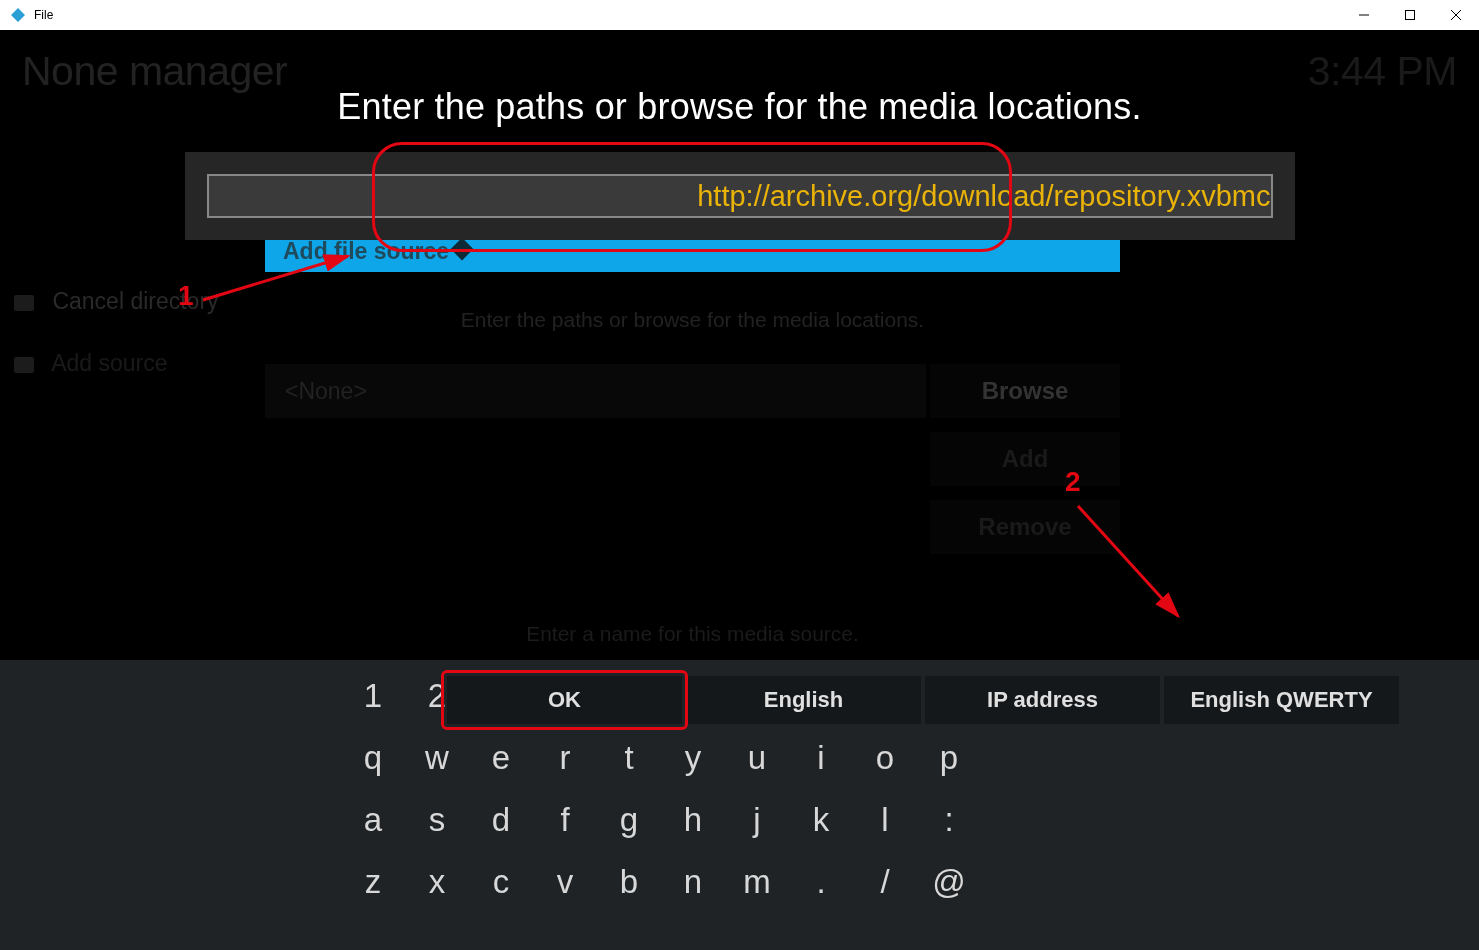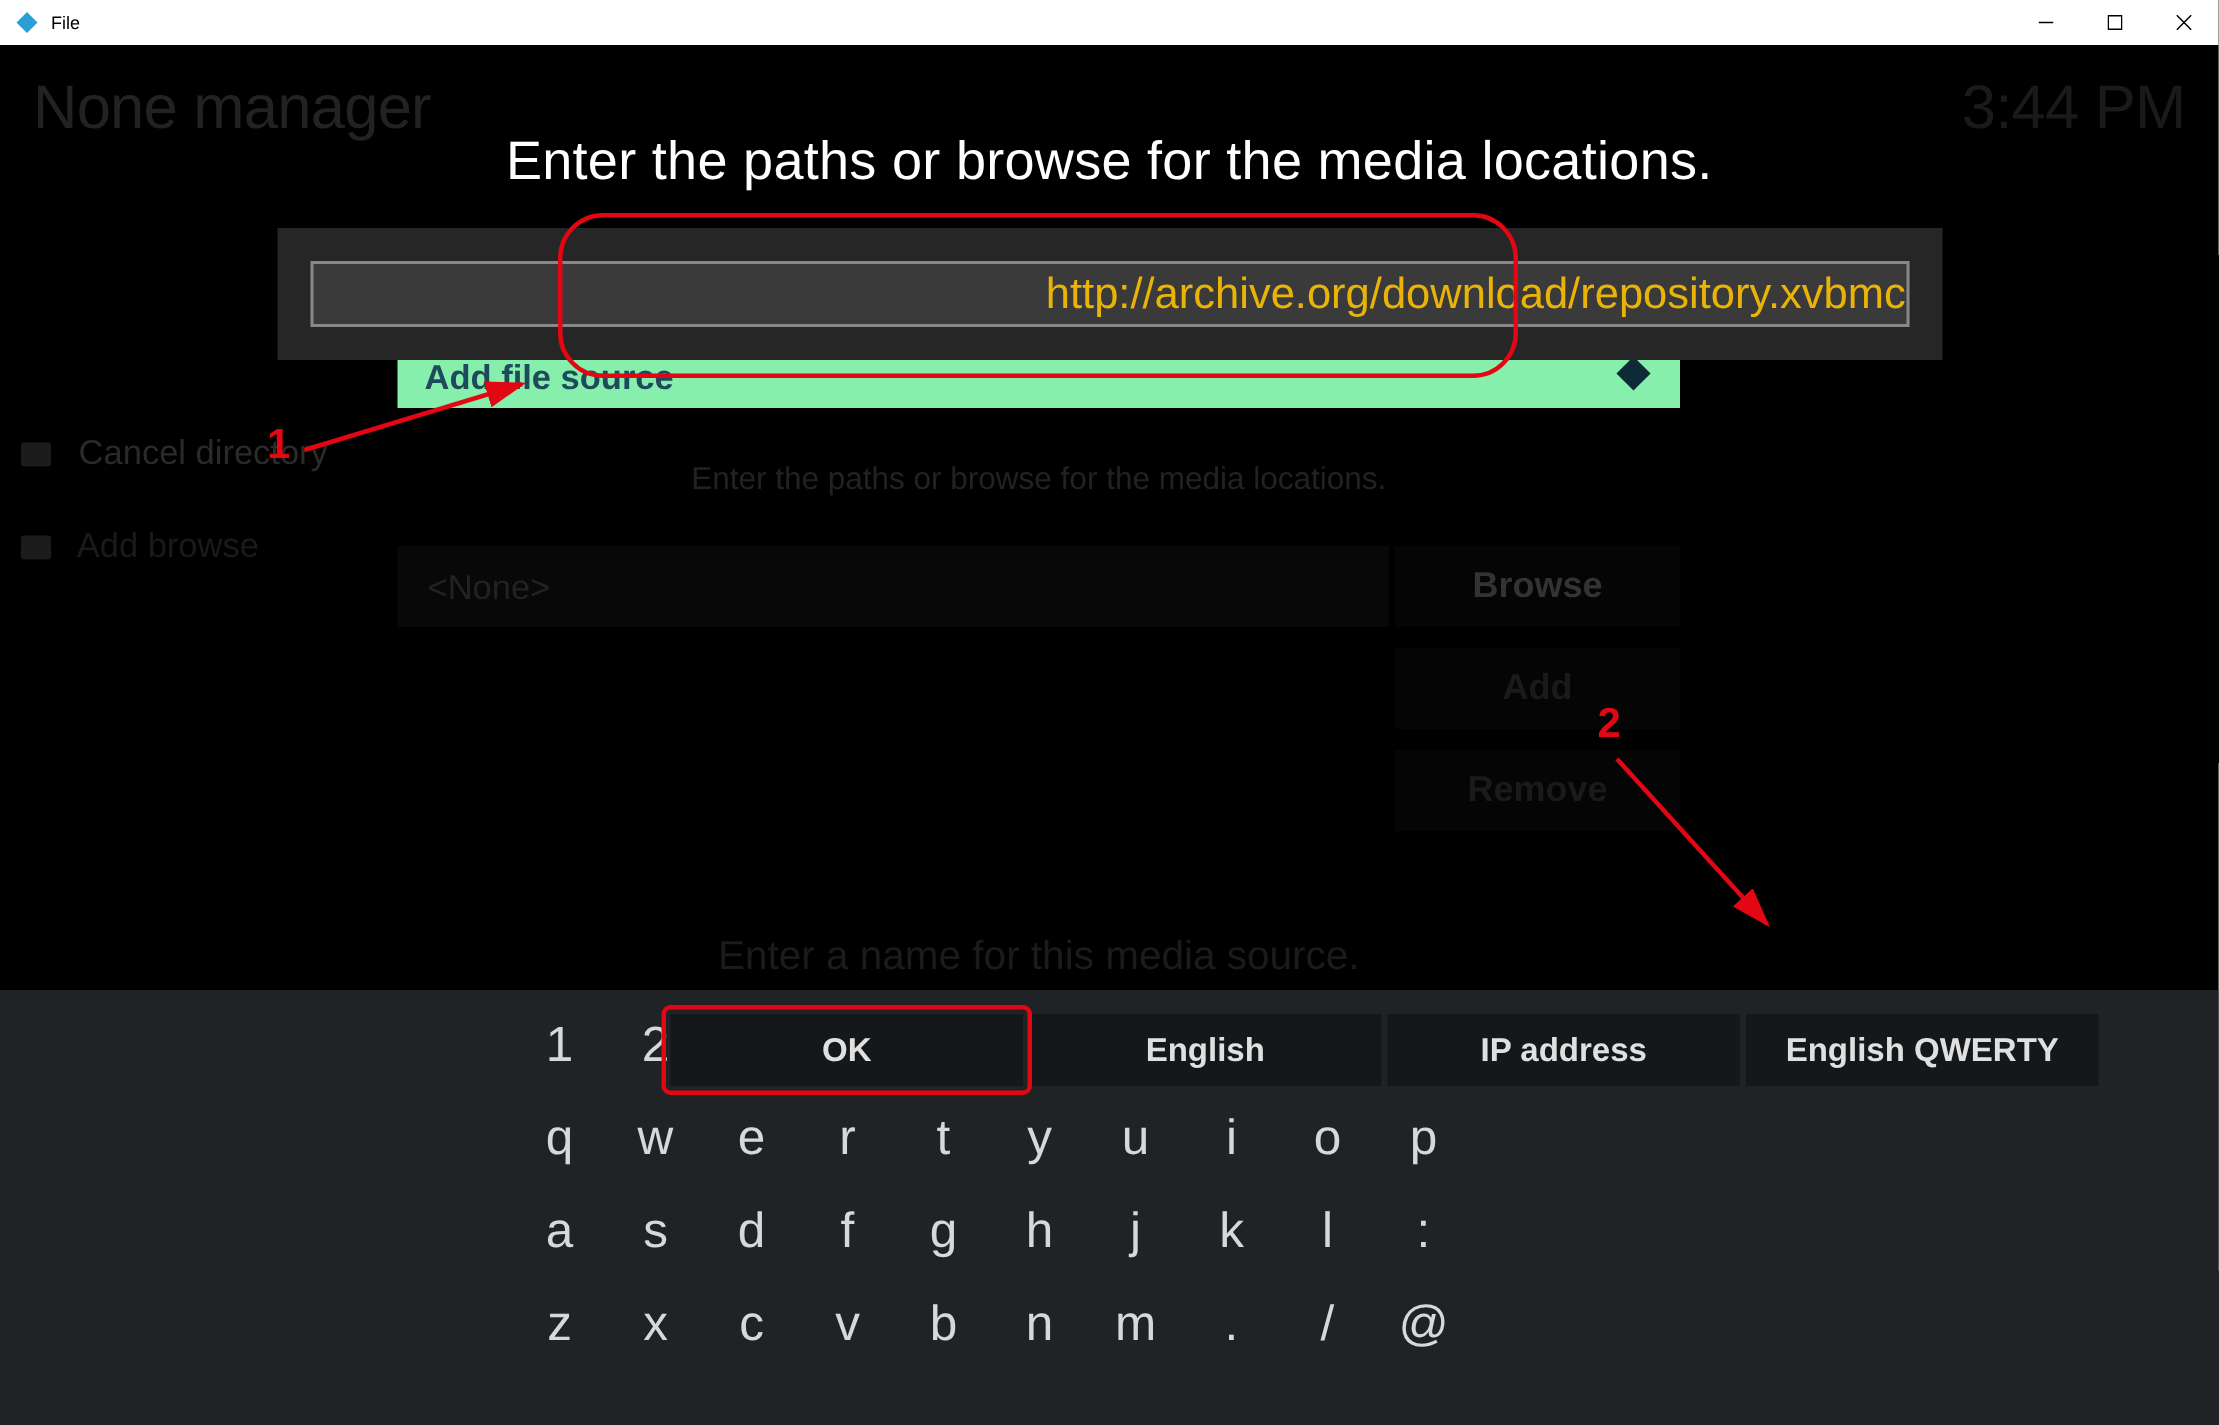--- a/index.html
+++ b/index.html
@@ -22,30 +22,30 @@
   .bg-title { position: absolute; left: 22px; top: 18px; font-size: 41px; font-weight: 300; color: #222; letter-spacing: -0.5px; }
   .bg-time  { position: absolute; right: 22px; top: 18px; font-size: 41px; font-weight: 300; color: #1a1a1a; letter-spacing: -0.5px; }
 
   .sidebar-item { position: absolute; left: 14px; font-size: 23px; }
   .sidebar-item.profile-dir { top: 258px; color: #2a2a2a; }
   .sidebar-item.add-source  { top: 320px; color: #1a1a1a; }
   .folder-glyph { display: inline-block; width: 20px; height: 16px; background: #1c1c1c; border-radius: 2px; margin-right: 12px; vertical-align: -2px; }
 
   
   .dim-dialog { position: absolute; left: 265px; top: 200px; width: 855px; }
-  .dim-dialog-header { background: #86efac; height: 42px; display: flex; align-items: center; padding: 0 18px; justify-content: space-between; }
+  .dim-dialog-header { background: #0ea5e9; height: 42px; display: flex; align-items: center; padding: 0 18px; }
   .dim-dialog-title { font-size: 23px; font-weight: 600; color: #1f4a5c; }
   .dim-dialog-logo svg { width: 26px; height: 26px; }
   .dim-dialog-body-text { text-align: center; font-size: 21px; color: #222; margin-top: 36px; }
   .dim-path-row { display: flex; margin-top: 32px; }
   .dim-path-field { flex: 1; background: #080808; height: 54px; display: flex; align-items: center; padding-left: 20px; font-size: 23px; color: #222; }
   .dim-side-col { display: flex; flex-direction: column; margin-left: 4px; }
   .dim-side-btn { width: 190px; height: 54px; display: flex; align-items: center; justify-content: center; font-size: 24px; font-weight: 600; color: #333; background: #050505; margin-bottom: 14px; }
   .dim-side-btn.dim2 { color: #1a1a1a; }
-  .dim-name-text { text-align: center; font-size: 27px; color: #1b1b1b; margin-top: 54px; }
+  .dim-name-text { text-align: center; font-size: 21px; color: #1b1b1b; margin-top: 54px; }
 
   
   .kb-overlay { position: absolute; left: 0; top: 0; right: 0; }
   .kb-prompt { text-align: center; font-size: 36px; font-weight: 300; color: #fff; margin-top: 56px; letter-spacing: 0.2px; }
   .kb-input-wrap { margin: 24px auto 0 auto; width: 1110px; background: #262626; padding: 22px; }
   .kb-input { width: 100%; height: 44px; border: 2px solid #888; background: #3a3a3a; color: #eab308; font-size: 29px; text-align: right; outline: none; }
 
   
   .kb-panel { position: absolute; left: 0; right: 0; bottom: 0; height: 290px; background: #1f2326; }
   .kb-rows { position: absolute; left: 360px; top: 12px; }
@@ -100,21 +100,21 @@
   <div class="bg-dim">
     <div class="bg-title">None manager</div>
     <div class="bg-time">3:44 PM</div>
 
     <div class="sidebar-item profile-dir">
       <span class="folder-glyph"></span>
       <span>Cancel directory</span>
     </div>
     <div class="sidebar-item add-source">
       <span class="folder-glyph"></span>
-      <span>Add browse</span>
+      <span>Add source</span>
     </div>
 
     <div class="dim-dialog">
       <div class="dim-dialog-header">
         <span class="dim-dialog-title">Add file source</span>
         <span class="dim-dialog-logo">
           <svg class="kodi-logo dim" viewBox="0 0 32 32">
               <path d="M16 2 L30 16 L16 30 L2 16 Z"></path>
             </svg>
         </span>

